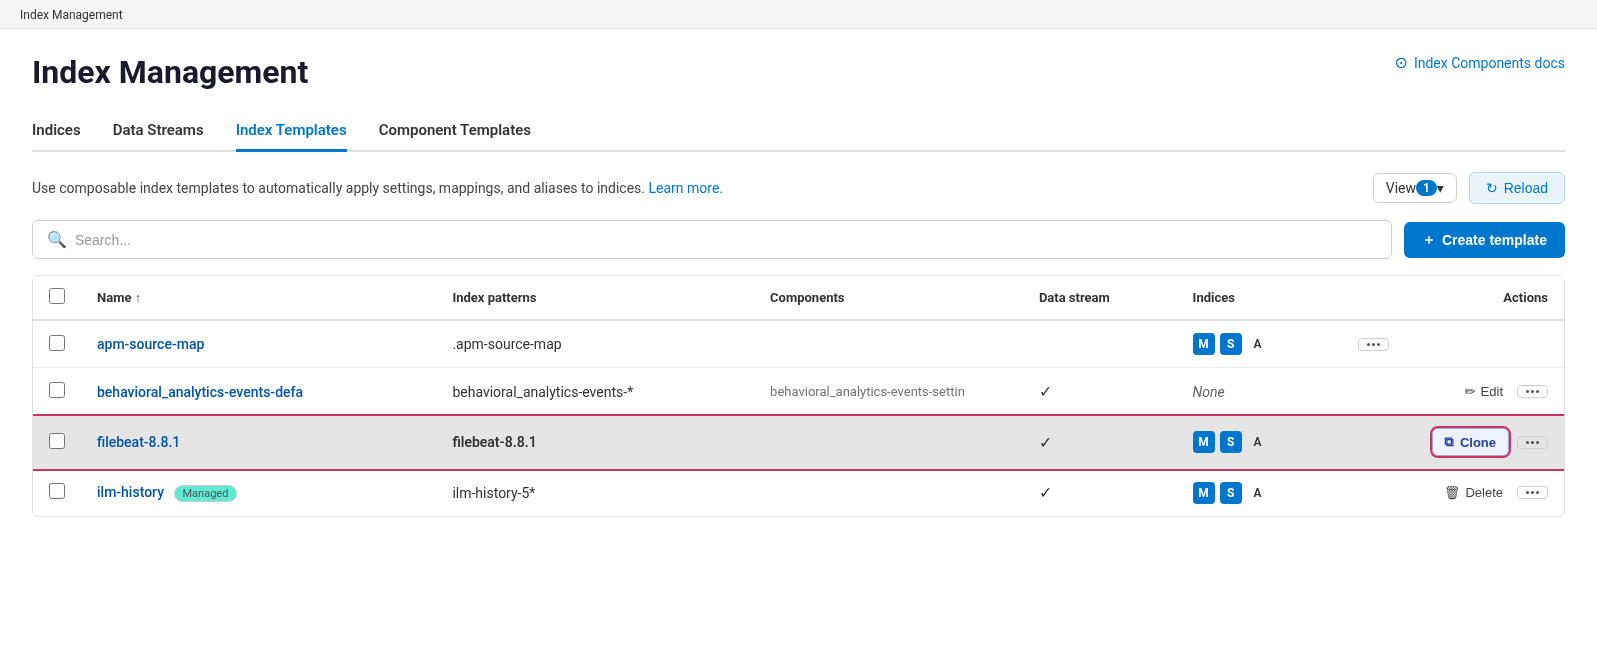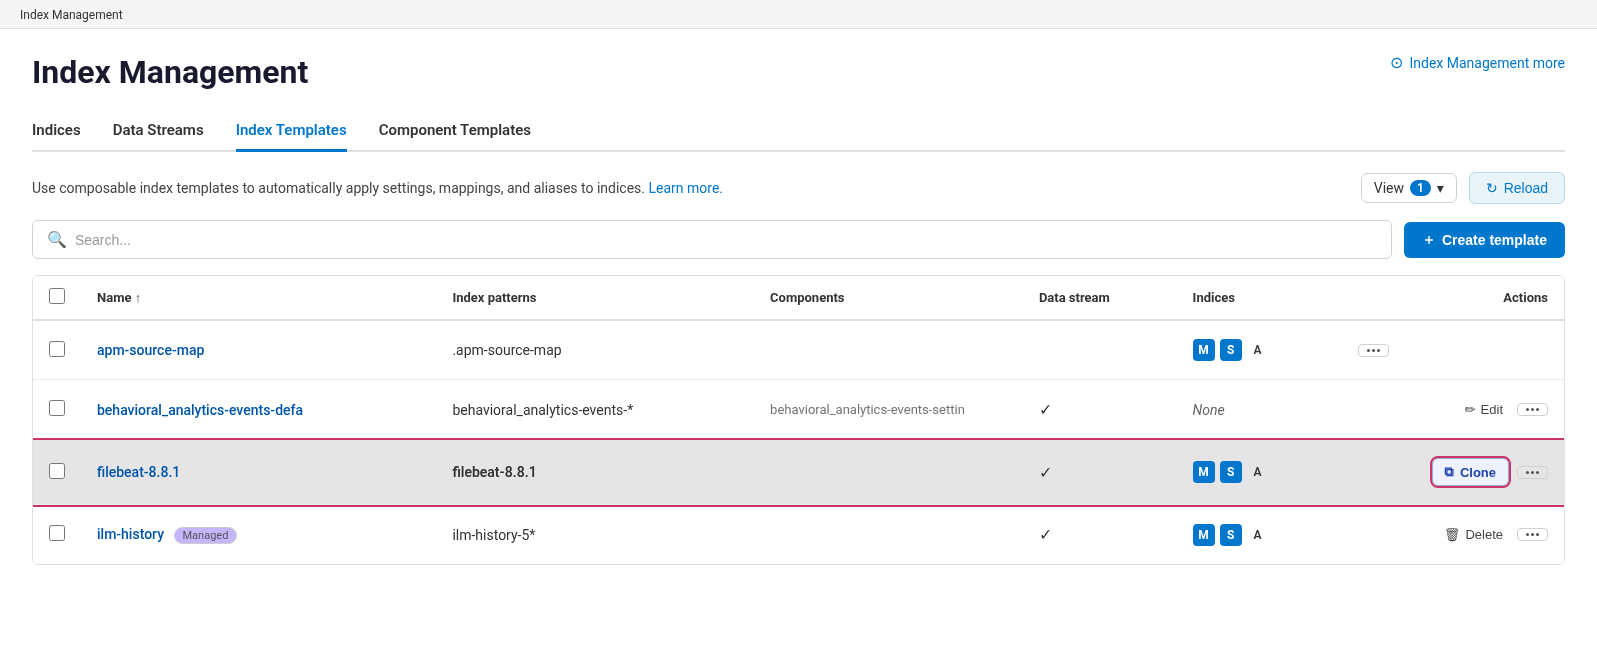--- a/index.html
+++ b/index.html
@@ -85,21 +85,20 @@
 
     .toolbar-right {
       display: flex;
       align-items: center;
       gap: 12px;
     }
 
     .view-control {
       display: flex;
       align-items: center;
-      gap: 6px;
       border: 1px solid #d0d0d0;
       border-radius: 6px;
       padding: 6px 12px;
       cursor: pointer;
       font-size: 14px;
       color: #333;
     }
 
     .view-badge {
       background: #0077cc;
@@ -192,21 +191,21 @@
 
     thead th:first-child { width: 40px; }
 
     tbody tr {
       border-bottom: 1px solid #ececec;
       background: #fff;
     }
     tbody tr:last-child { border-bottom: none; }
 
     td {
-      padding: 18px 16px;
+      padding: 12px 16px;
       font-size: 14px;
       color: #333;
       vertical-align: middle;
       margin-top: 24px;
     }
 
     .link-cell {
       color: #0055aa;
       font-weight: 500;
       cursor: pointer;
@@ -229,21 +228,21 @@
     .badge-s { background: #0077cc; }
     .badge-a { background: transparent; color: #333; font-weight: 600; }
 
     .check-icon {
       color: #333;
       font-size: 16px;
     }
 
     .managed-badge {
       display: inline-block;
-      background: #c4b5fd;
+      background: #5eead4;
       border: 1px solid #ccc;
       border-radius: 10px;
       padding: 1px 8px;
       font-size: 11px;
       color: #555;
       margin-left: 6px;
     }
 
     .actions-cell {
       display: flex;
@@ -319,21 +318,21 @@
 <div class="breadcrumb-bar">
   <span>Index Management</span>
 </div>
 
 <div class="main-content">
 
   <div class="page-header">
     <h1 class="page-title">Index Management</h1>
     <a class="docs-link">
       <span style="font-size:16px;">⊙</span>
-      <span>Index Management more</span>
+      <span>Index Components docs</span>
     </a>
   </div>
 
   <div class="tabs-bar">
     <div class="tab">Indices</div>
     <div class="tab">Data Streams</div>
     <div class="tab active">Index Templates</div>
     <div class="tab">Component Templates</div>
   </div>
 

